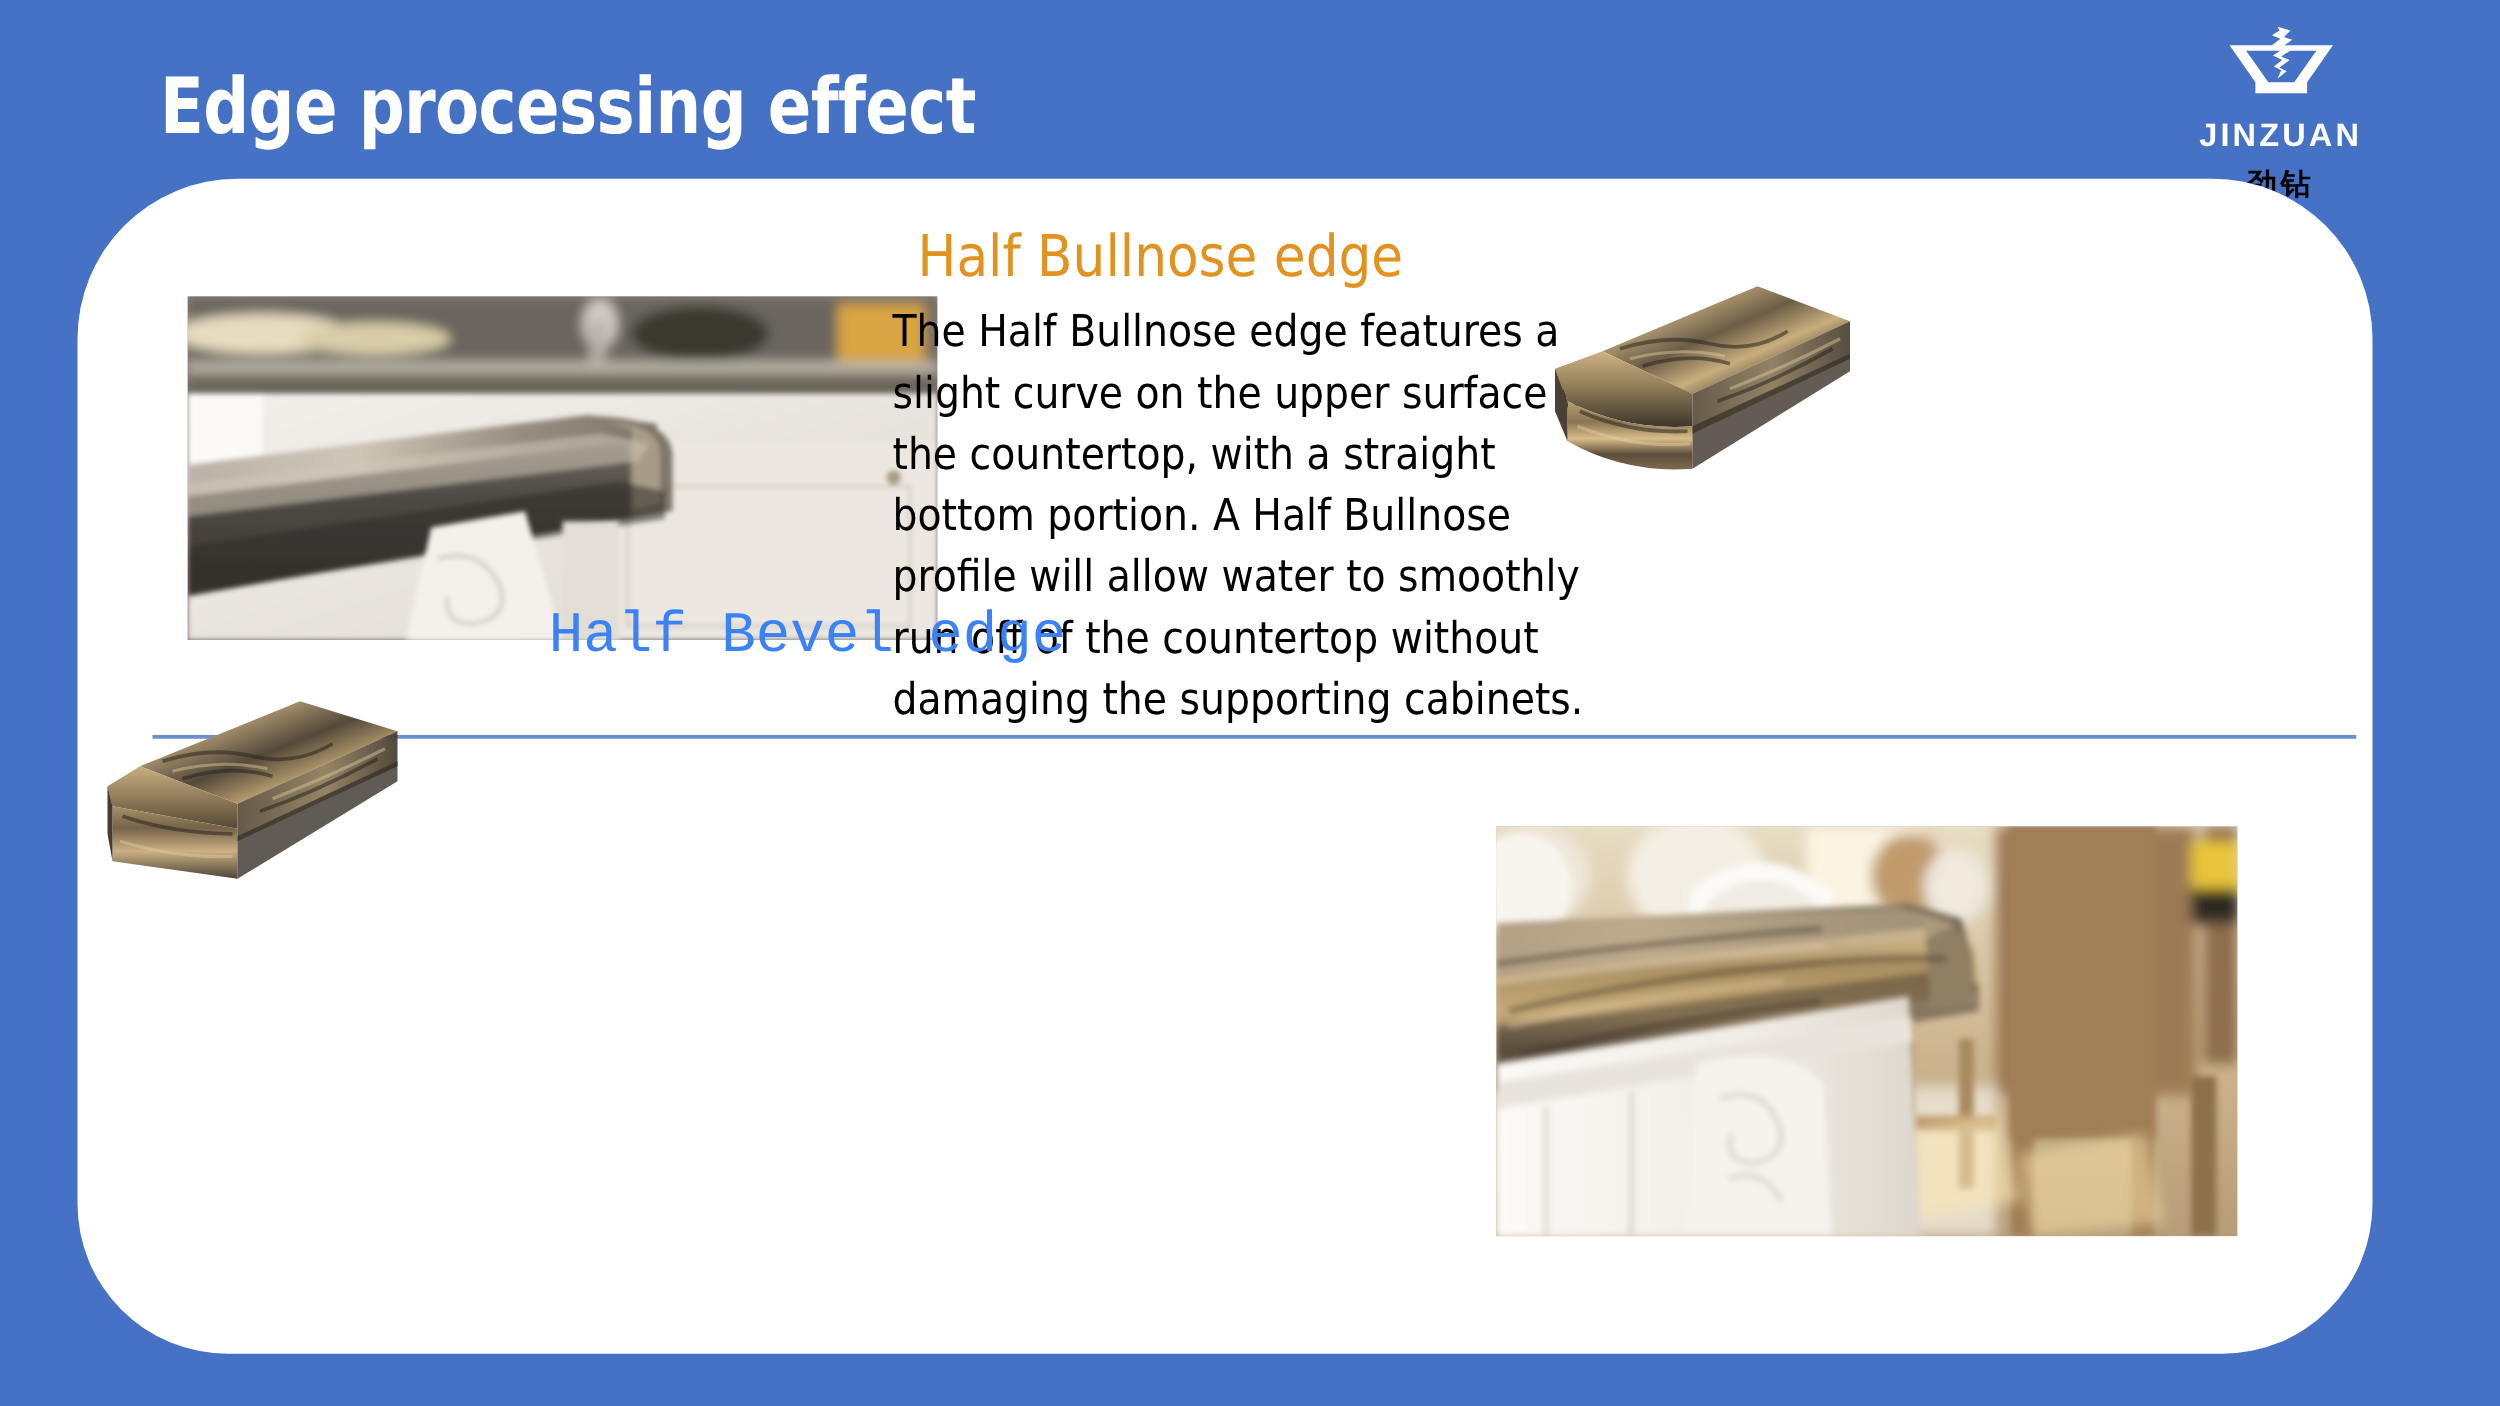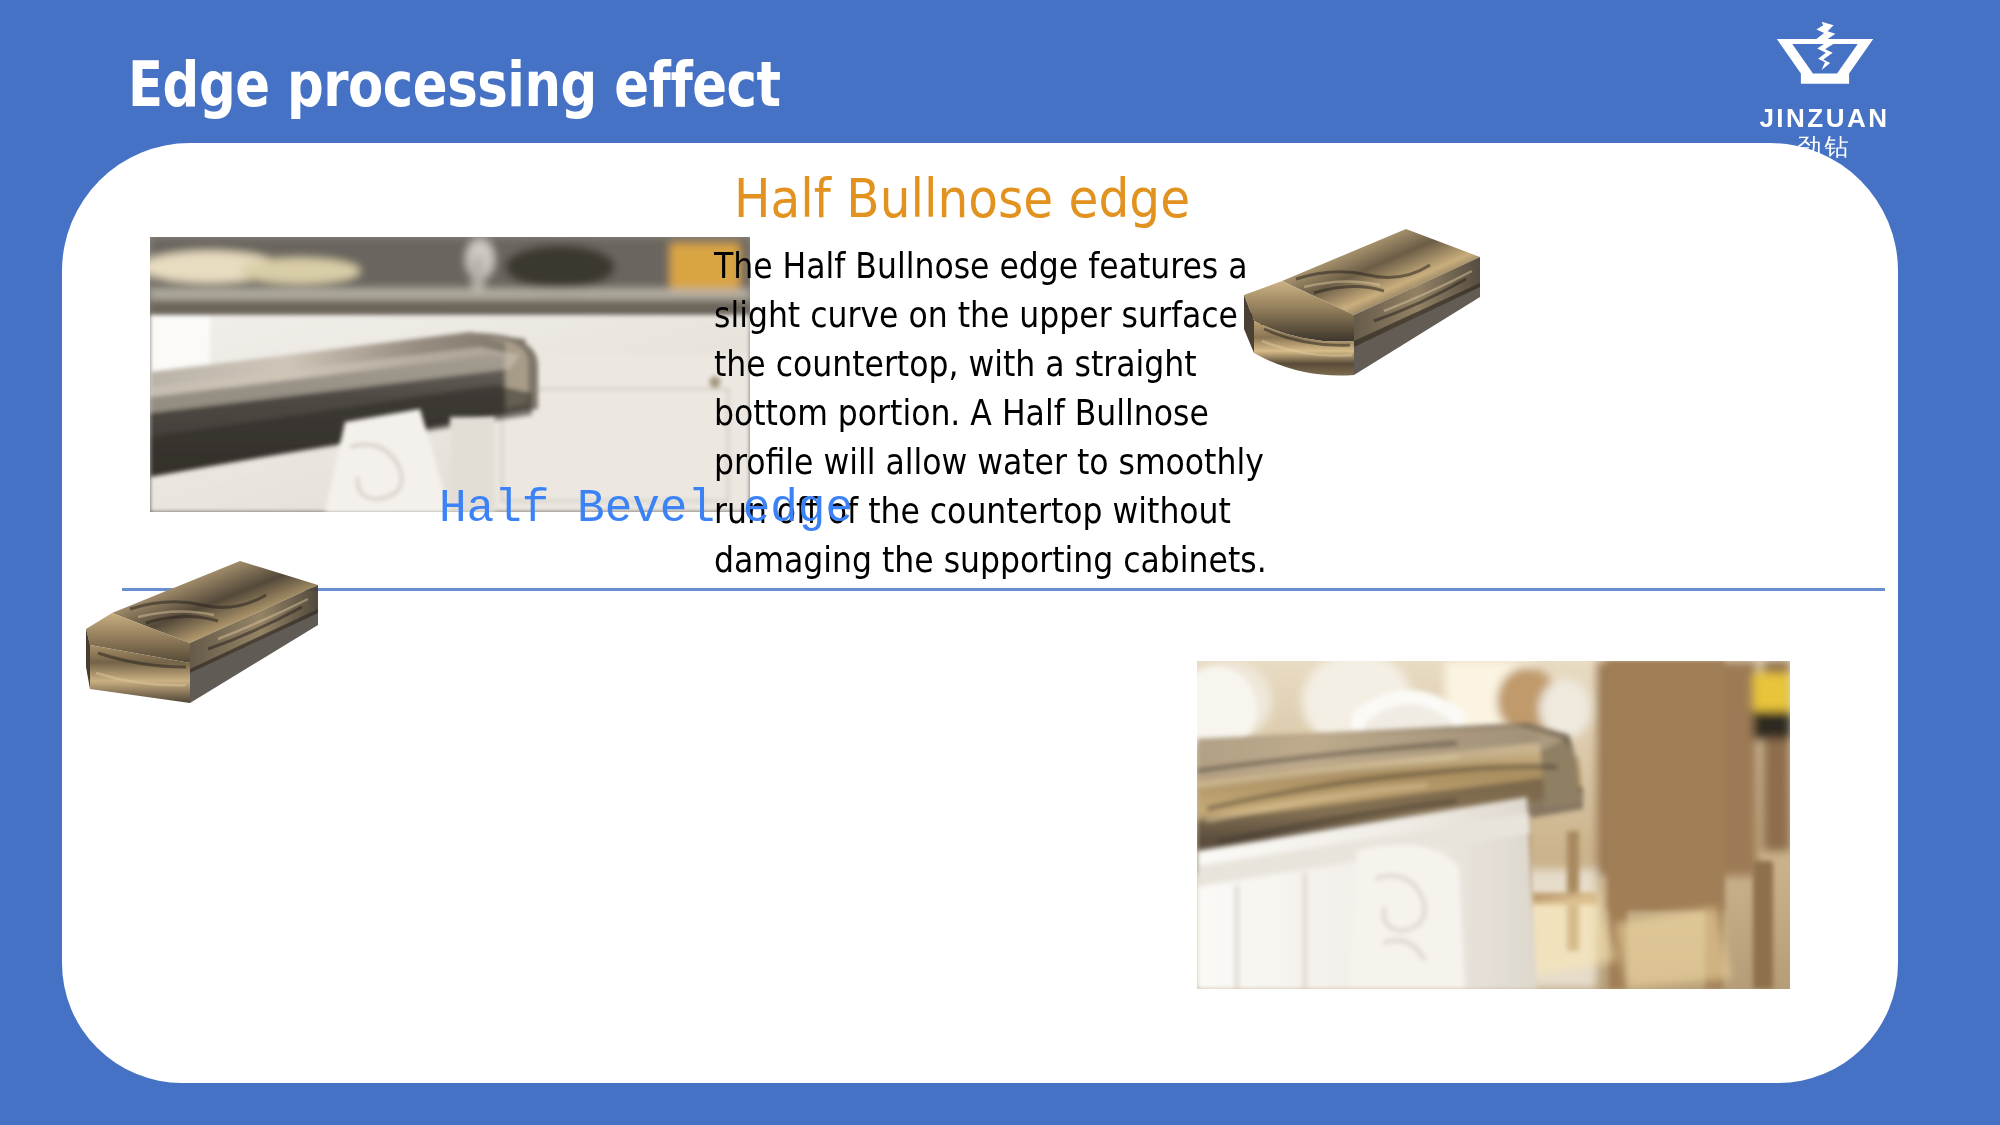--- a/index.html
+++ b/index.html
@@ -36,27 +36,27 @@
   .logo-word {
     color: #FFFFFF;
     font-family: "Liberation Sans", sans-serif;
     font-weight: bold;
     font-size: 26px;
     letter-spacing: 2.5px;
     line-height: 1;
     margin-top: 14px;
   }
   .logo-cn {
-    color: #ffffff;
+    color: #000000;
     font-family: "DejaVu Sans", sans-serif;
-    font-weight: normal;
+    font-weight: bold;
     font-size: 24px;
     letter-spacing: 3px;
     line-height: 1.1;
-    margin-top: 3px;
+    margin-top: 13px;
   }
 
   
   .panel {
     position: absolute;
     left: 62px; top: 143px;
     width: 1836px; height: 940px;
     background: #FFFFFF;
     border-radius: 128px 128px 120px 120px;
     overflow: hidden;
@@ -72,22 +72,22 @@
     left: 88px; top: 94px;
     width: 600px; height: 275px;
   }
   .photo-bevel {
     left: 1135px; top: 518px;
     width: 593px; height: 328px;
   }
 
   .head-bullnose {
     position: absolute;
-    left: 672px; top: 24px;
-    font-size: 54px;
+    left: 672px; top: 35px;
+    font-size: 46px;
     font-weight: normal;
     color: #E2921F;
     font-family: "DejaVu Sans Condensed", "Liberation Sans Narrow", "Liberation Sans", sans-serif;
     white-space: nowrap;
   }
   .para-bullnose {
     position: absolute;
     left: 652px; top: 99px;
     width: 600px;
     font-size: 35px;

